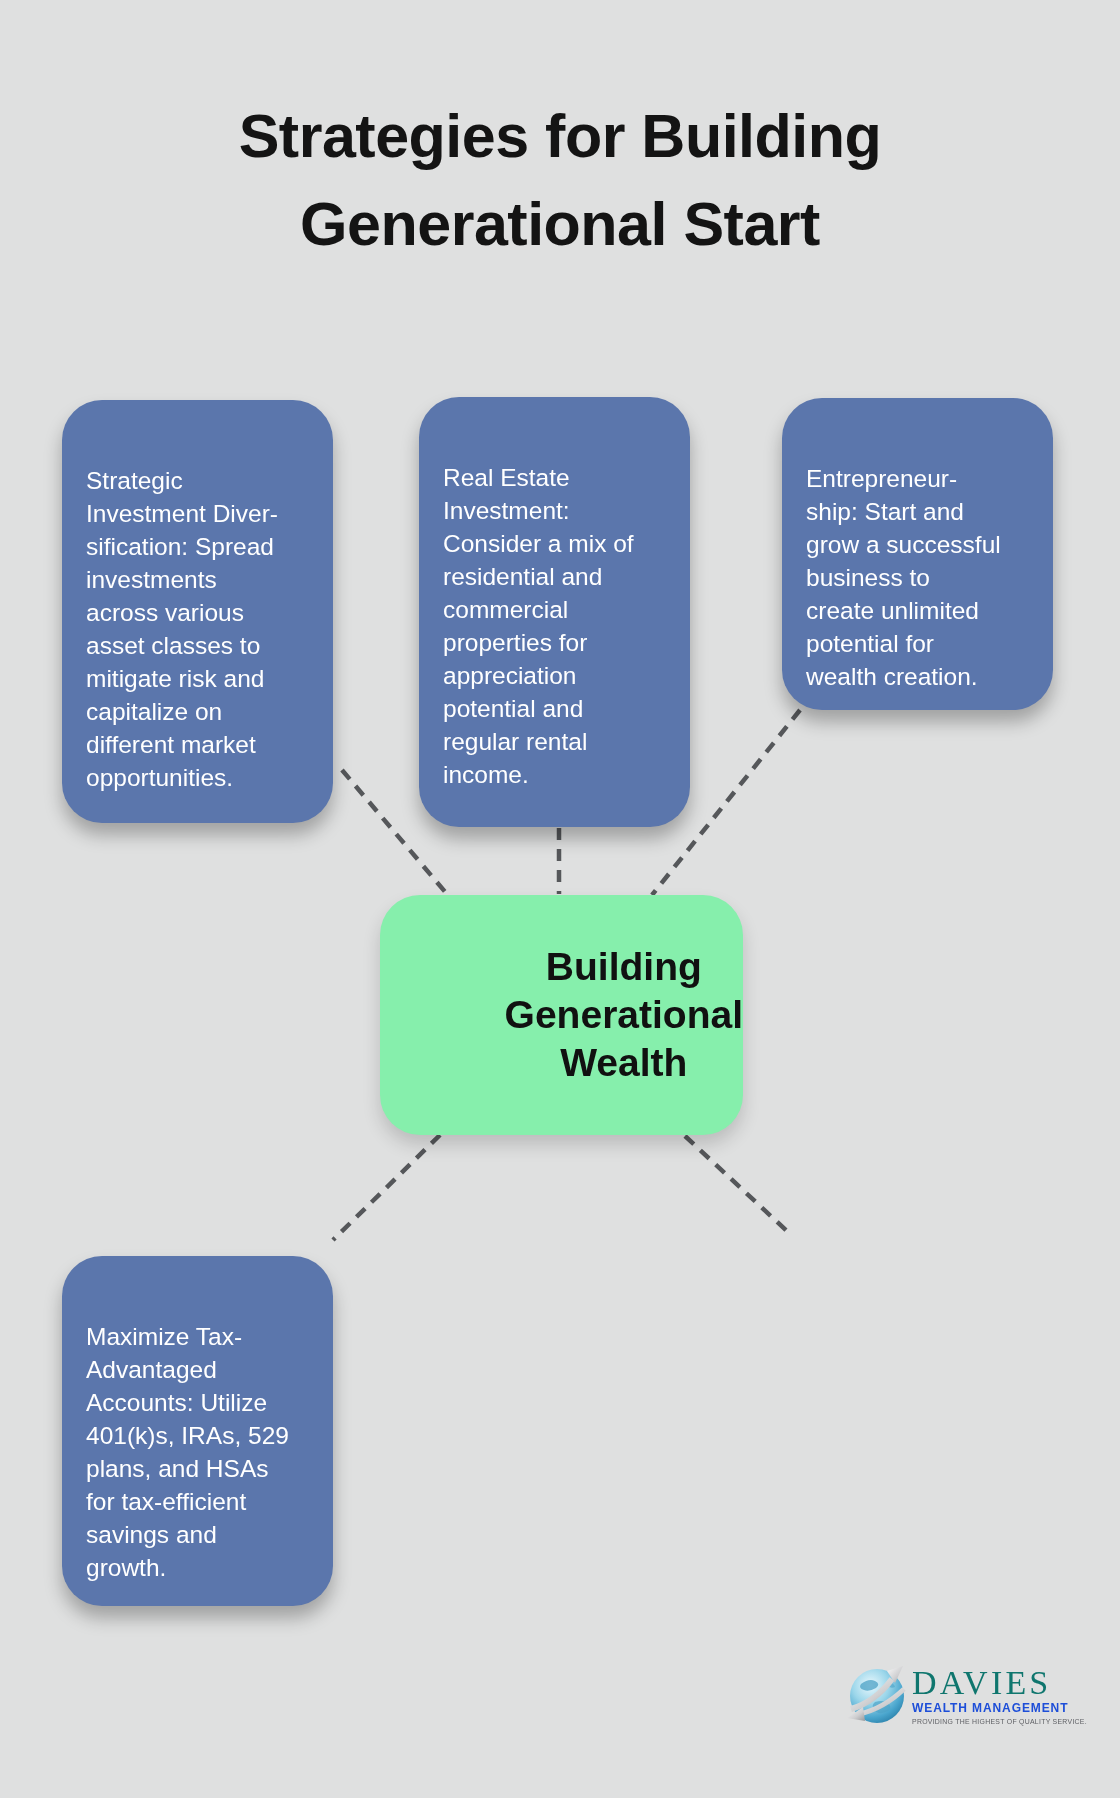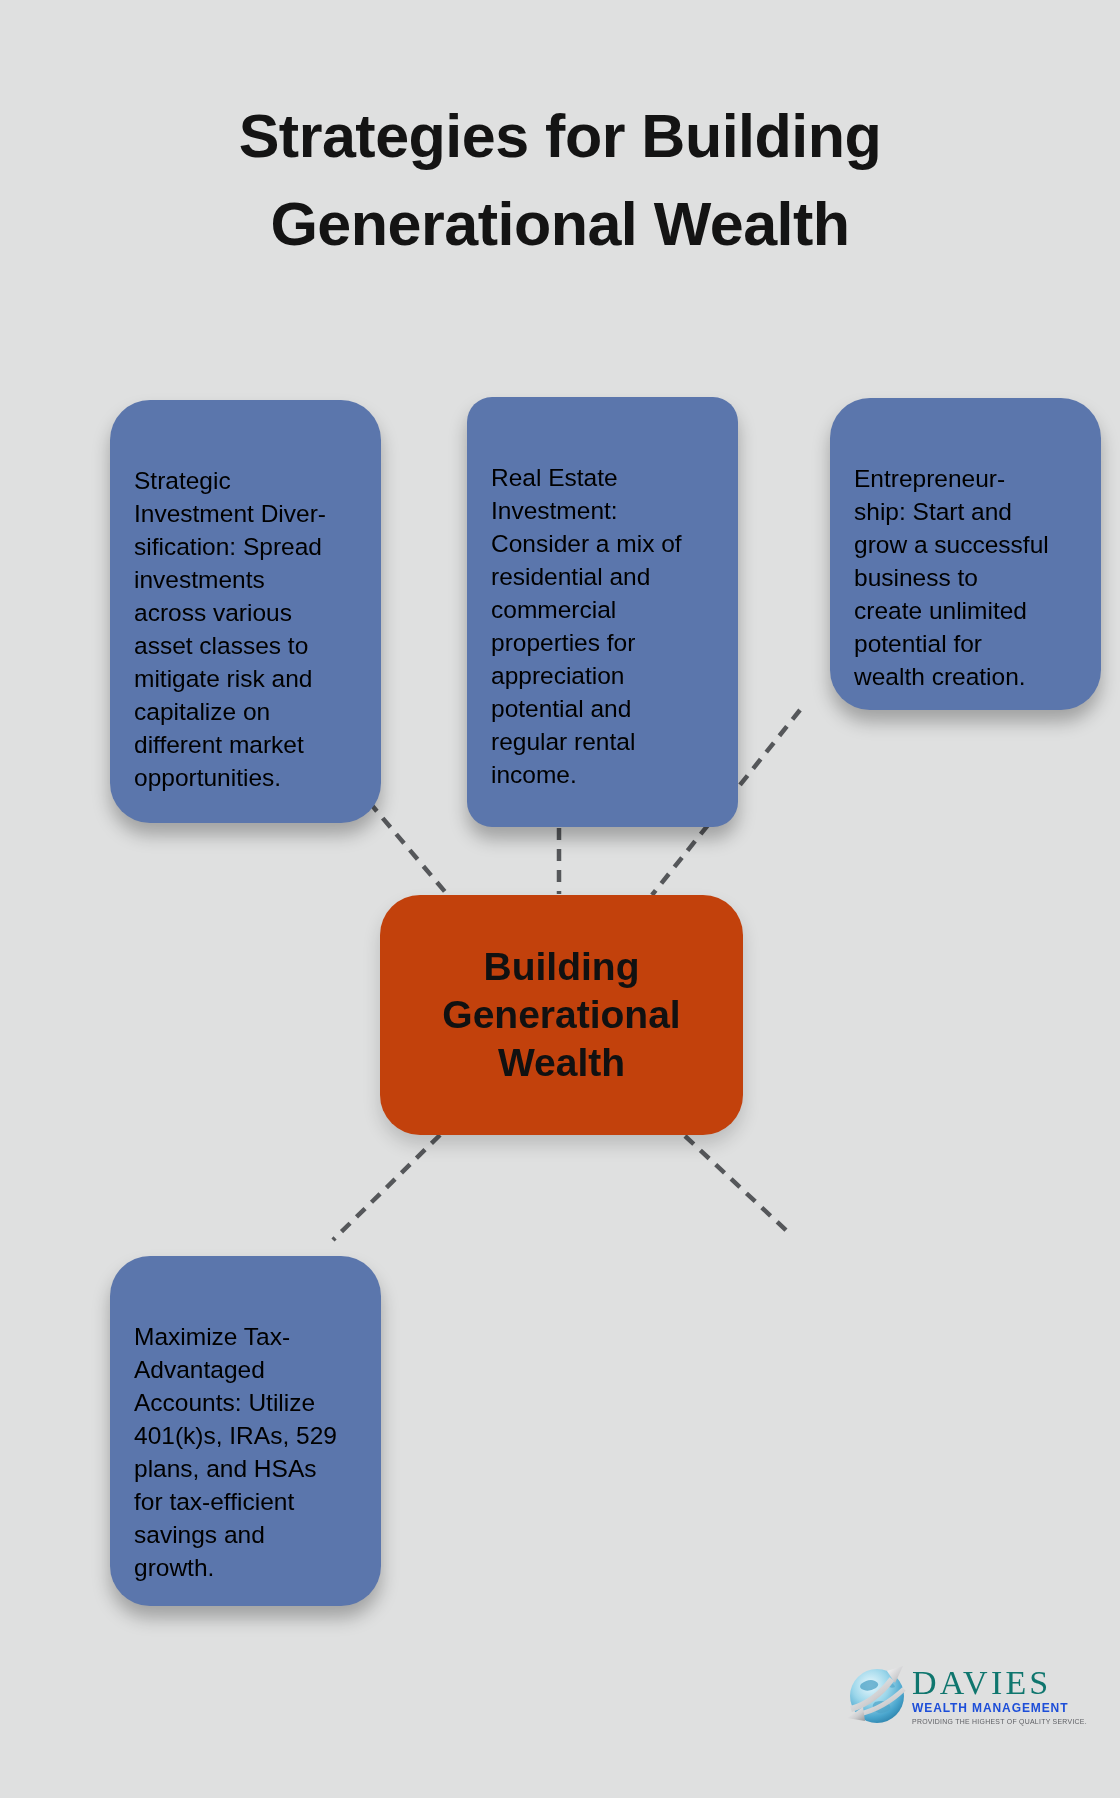--- a/index.html
+++ b/index.html
@@ -38,45 +38,44 @@
     z-index: 1;
   }
 
   .node-card {
     position: absolute;
     z-index: 2;
     background: #5b76ac;
     border-radius: 40px;
     box-shadow: 0 12px 18px rgba(0,0,0,0.28);
     padding: 31px 20px 0 24px;
-    color: #000000;
+    color: #ffffff;
     font-size: 24.5px;
     line-height: 33px;
     white-space: pre-line;
-    margin-left: 48px;
   }
   .node-tl { left: 62px;  top: 400px;  width: 271px; height: 423px; }
-  .node-tm { left: 419px; top: 397px;  width: 271px; height: 430px; border-radius: 25px; }
+  .node-tm { left: 419px; top: 397px;  width: 271px; height: 430px; }
   .node-tr { left: 782px; top: 398px;  width: 271px; height: 312px; }
   .node-bl { left: 62px;  top: 1256px; width: 271px; height: 350px; }
   .node-br { left: 780px; top: 1207px; width: 280px; height: 313px; }
 
   .center-node {
     position: absolute;
     z-index: 2;
     left: 380px;
     top: 895px;
     width: 363px;
     height: 240px;
-    background: #c2410c;
+    background: #86efac;
     border-radius: 40px;
     box-shadow: 0 10px 18px rgba(0,0,0,0.16);
     display: flex;
     align-items: center;
-    justify-content: center;
+    justify-content: flex-end;
   }
   .center-node-label {
     text-align: center;
     font-size: 39px;
     font-weight: 700;
     line-height: 48px;
     color: #111111;
     white-space: pre-line;
   }
 
@@ -114,21 +113,21 @@
     white-space: nowrap;
     transform: scaleX(0.92);
     transform-origin: left center;
   }
 </style>
 </head>
 <body>
 
 <div class="canvas">
 
-  <h1 class="page-title">Strategies for Building Generational Wealth</h1>
+  <h1 class="page-title">Strategies for Building Generational Start</h1>
 
   <svg class="connectors" viewBox="0 0 1120 1798" xmlns="http://www.w3.org/2000/svg">
     <g stroke="#55575a" stroke-width="4.5" stroke-dasharray="12 9" fill="none">
       <line x1="342" y1="770" x2="452" y2="900"></line>
       <line x1="559" y1="828" x2="559" y2="894"></line>
       <line x1="800" y1="710" x2="652" y2="895"></line>
       <line x1="440" y1="1135" x2="333" y2="1240"></line>
       <line x1="685" y1="1136" x2="788" y2="1232"></line>
     </g>
   </svg>

